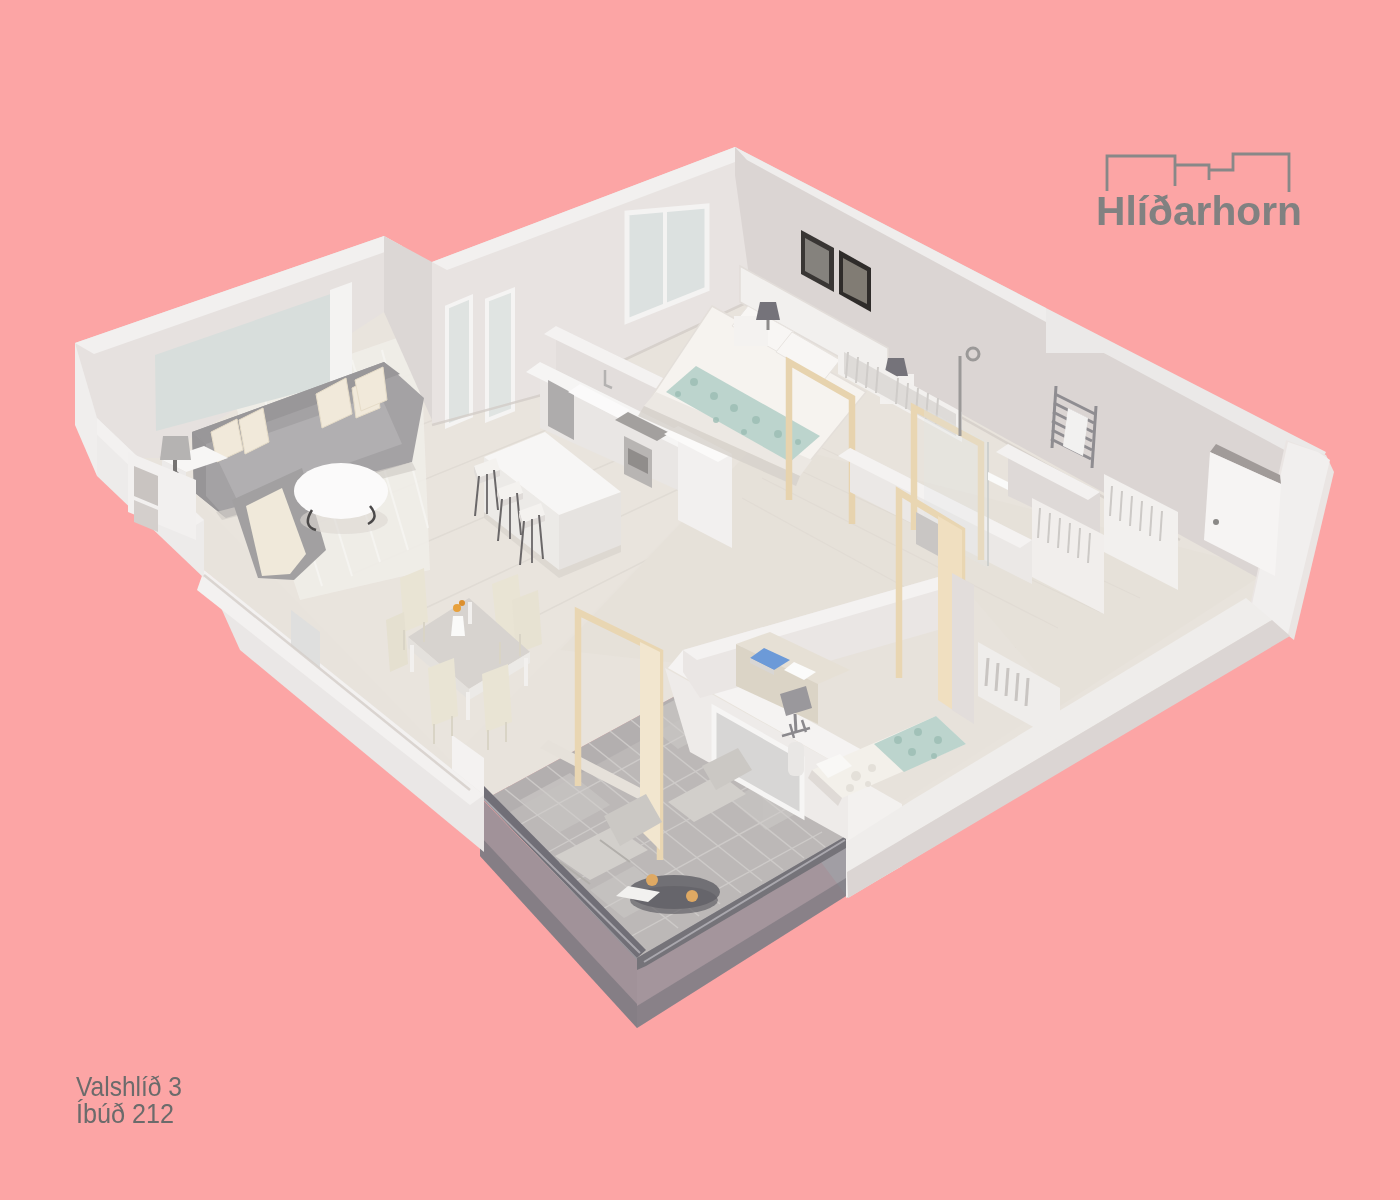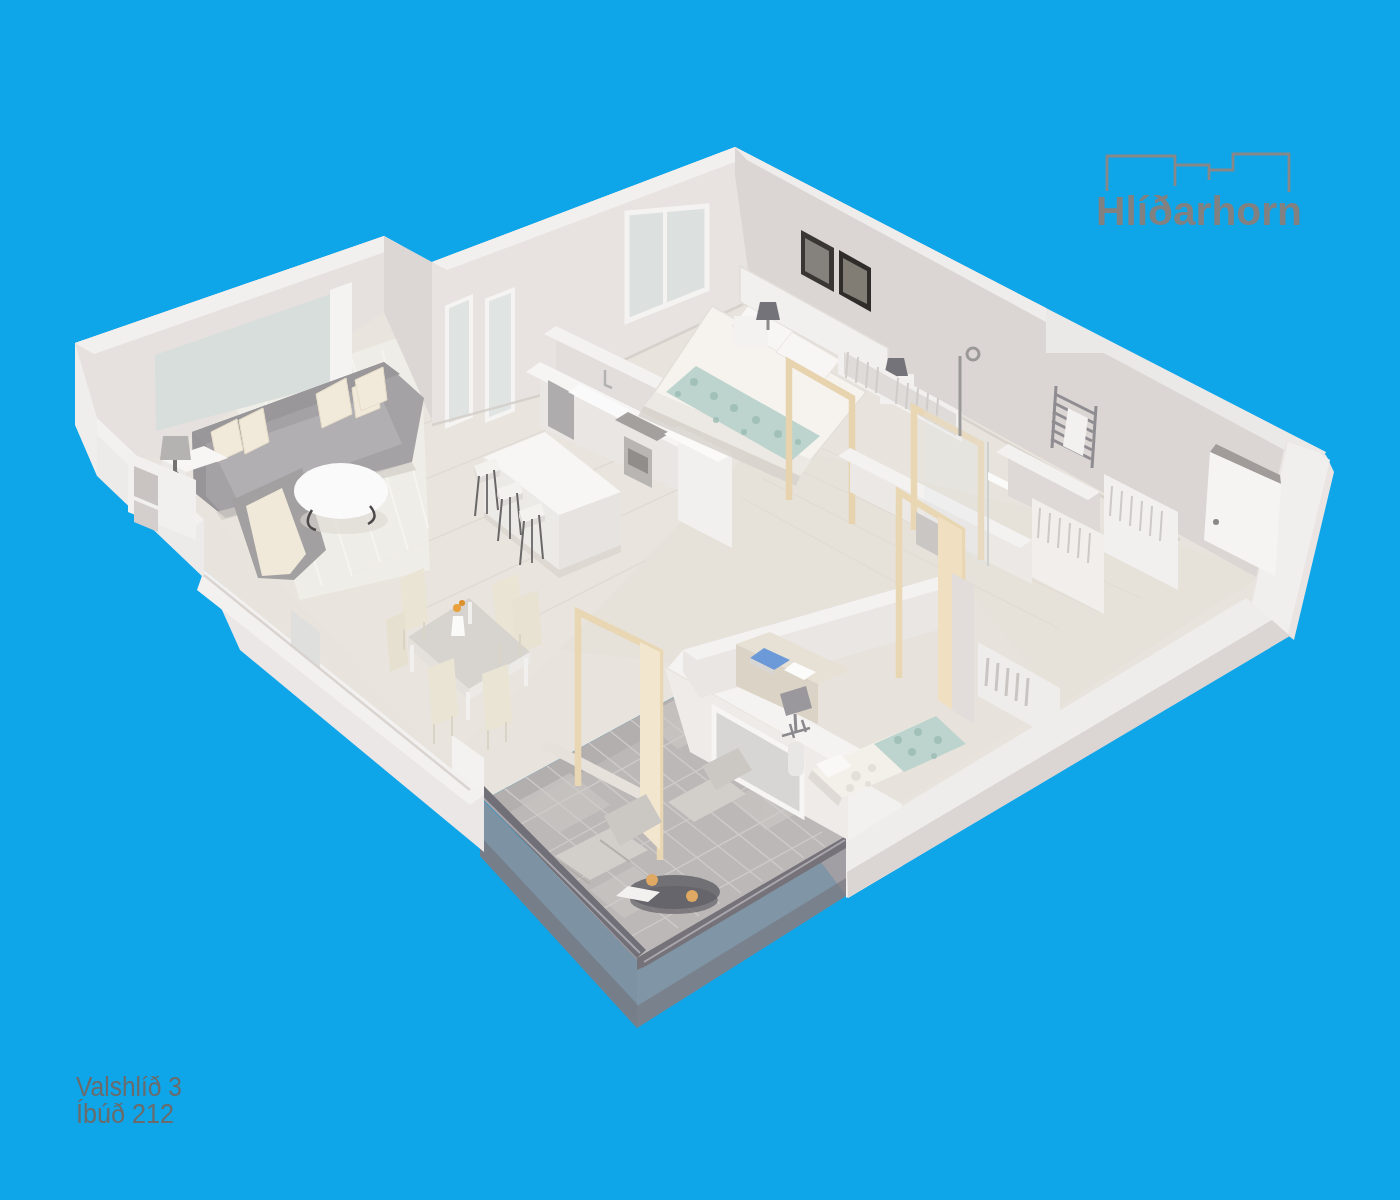--- a/index.html
+++ b/index.html
@@ -1,16 +1,16 @@
 <!DOCTYPE html>
 <html><head>
 <meta charset="utf-8">
 <style>
   html,body{margin:0;padding:0;background:#ffffff;}
-  .page{position:relative;width:1400px;height:1200px;background:#0ea5e9;overflow:hidden;
+  .page{position:relative;width:1400px;height:1200px;background:#fca5a5;overflow:hidden;
         font-family:"Liberation Sans", sans-serif;}
   svg{position:absolute;left:0;top:0;}
 </style>
 </head>
 <body>
 <div class="page">
 <svg width="1400" height="1200" viewBox="0 0 1400 1200">
 
 <polygon points="90,350 388,242 438,270 738,154 1326,460 1288,634 848,898 690,688 484,800 204,570 197,516 90,420" fill="#e8e3dc"></polygon>
 

